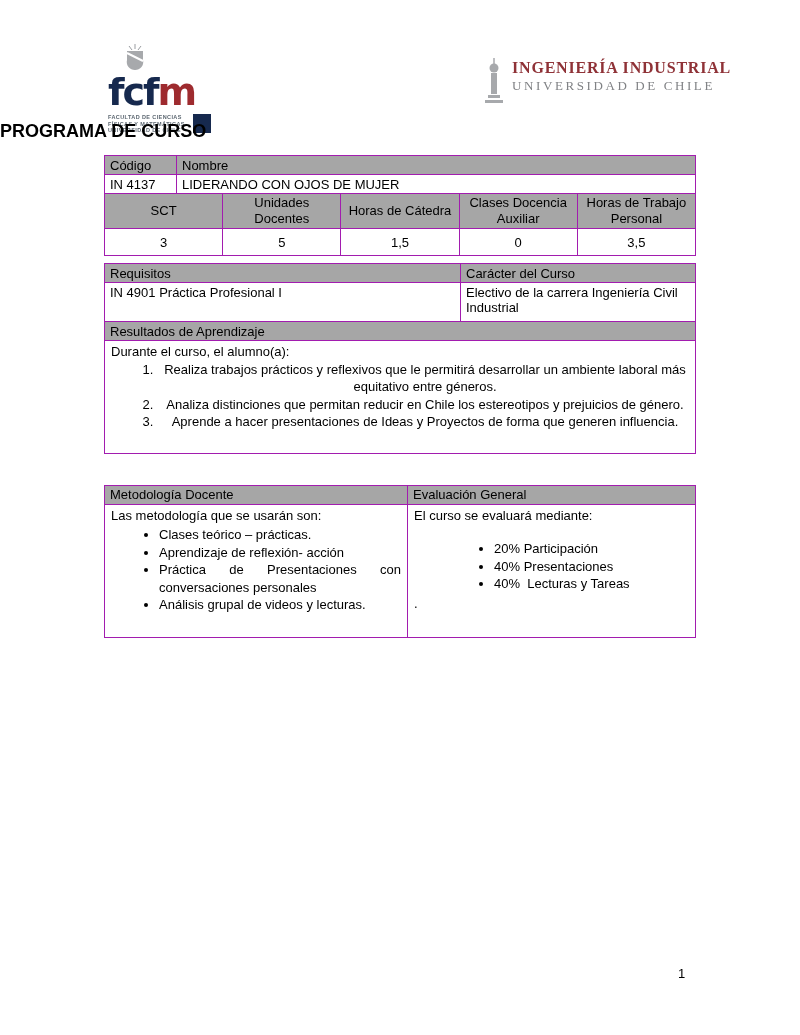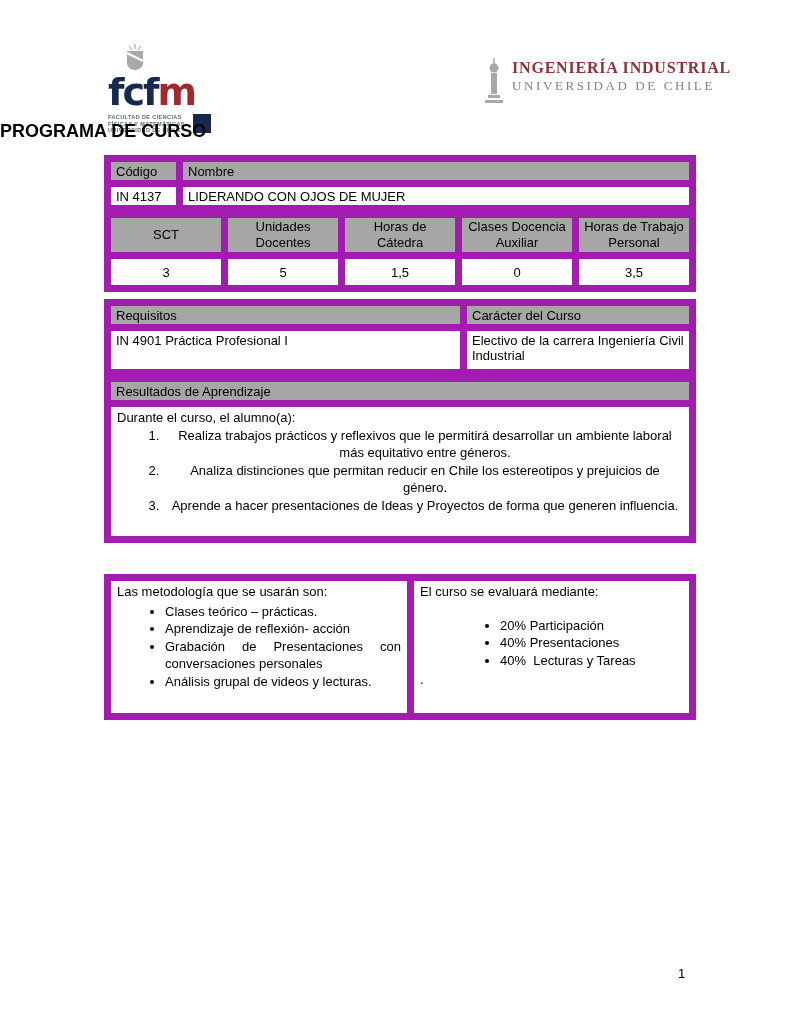--- a/index.html
+++ b/index.html
@@ -33,21 +33,21 @@
   }
 
   .doc-title {
     position: absolute; top: 121px; left: 0; width: 100%;
     font-weight: bold; font-size: 18px;
   }
 
   
   .content { position: absolute; left: 104px; top: 155px; width: 592px; }
   table { border-collapse: collapse; width: 592px; table-layout: fixed; font-size: 13px; }
-  td { border: 7px solid #a21caf; padding: 0 5px; height: 18px; vertical-align: middle; overflow: hidden; }
+  td { border: 1px solid #a21caf; padding: 0 5px; height: 18px; vertical-align: middle; overflow: hidden; }
   .gray { background: #a6a6a6; }
   .center { text-align: left; }
   .stack { margin-top: -1px; }
   .gap8 { height: 7px; }
   .gap32 { height: 31px; }
 
   .hours-head td { text-align: center; height: 34px; line-height: 1.25; }
   .hours-vals td { text-align: center; height: 26px; }
 
   .req-vals td { height: 36px; vertical-align: top; padding-top: 2px; }
@@ -192,27 +192,31 @@
       </table>
 
     <div class="gap32"></div>
 
     <table>
       <colgroup>
           <col style="width:303px">
           <col>
         </colgroup>
       <tbody>
+          <tr>
+        <td class="gray">Metodología Docente</td>
+        <td class="gray">Evaluación General</td>
+      </tr>
       <tr>
         <td class="meth-cell">
           <div>Las metodología que se usarán son:</div>
           <ul>
             <li>Clases teórico – prácticas.</li>
             <li>Aprendizaje de reflexión- acción</li>
-            <li class="justify">Grabación de Presentaciones con conversaciones personales</li>
+            <li class="justify">Práctica de Presentaciones con conversaciones personales</li>
             <li>Análisis grupal de videos y lecturas.</li>
           </ul>
         </td>
         <td class="meth-cell eval-cell">
           <div>El curso se evaluará mediante:</div>
           <ul>
             <li>20% Participación</li>
             <li>40% Presentaciones</li>
             <li>40%  Lecturas y Tareas</li>
           </ul>

